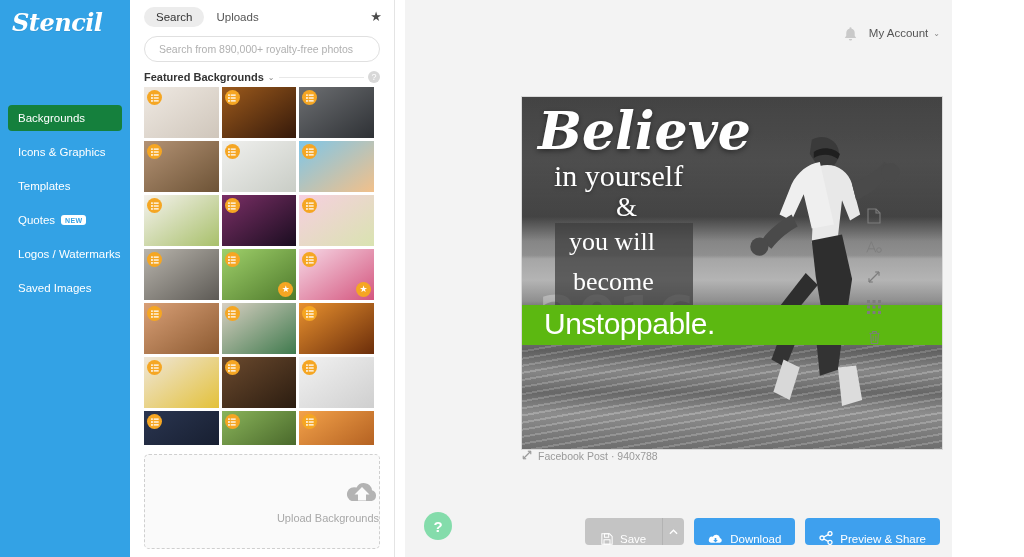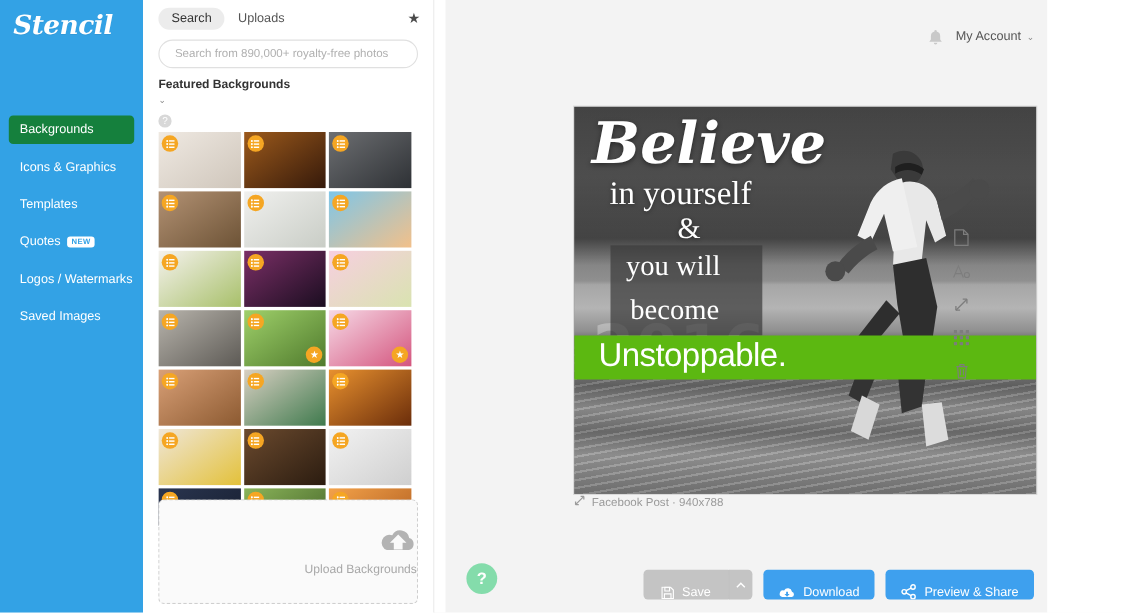--- a/index.html
+++ b/index.html
@@ -79,24 +79,23 @@
   .search-input {
     width: 100%; height: 26px;
     border: 1px solid #e0e0e0; border-radius: 13px;
     padding: 0 14px; font-size: 10.5px; color: #666;
     font-family: "Liberation Sans", sans-serif;
     outline: none;
   }
   .search-input::placeholder { color: #b0b0b0; }
 
   .section-head {
-    display: flex; 
+    display: flex; align-items: center;
     padding: 9px 14px 4px 14px;
     gap: 4px;
-    flex-direction: column;
   }
   .section-title { font-size: 11px; font-weight: bold; color: #333; white-space: nowrap; }
   .caret { font-size: 8px; color: #888; }
   .rule { flex: 1; height: 1px; background: #e8e8e8; }
   .help-dot {
     width: 12px; height: 12px; border-radius: 50%;
     background: #d8d8d8; color: #fff;
     font-size: 9px; line-height: 12px; text-align: center;
     cursor: pointer;
   }

